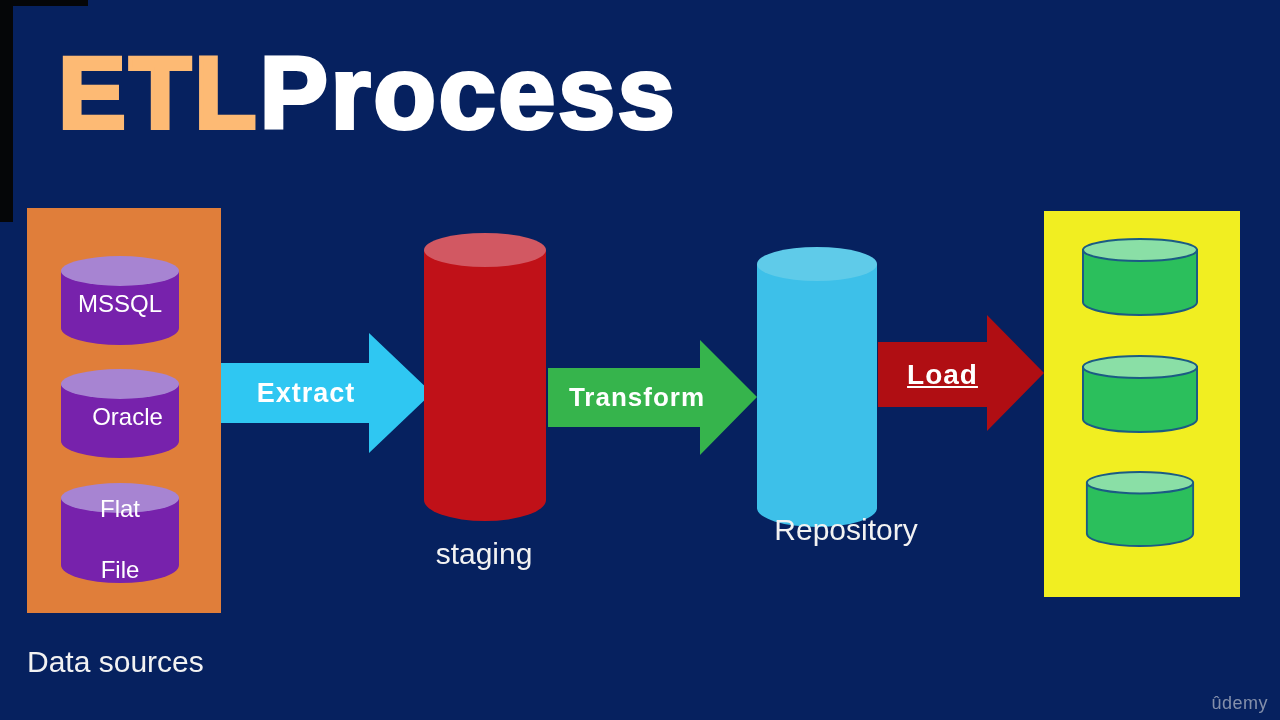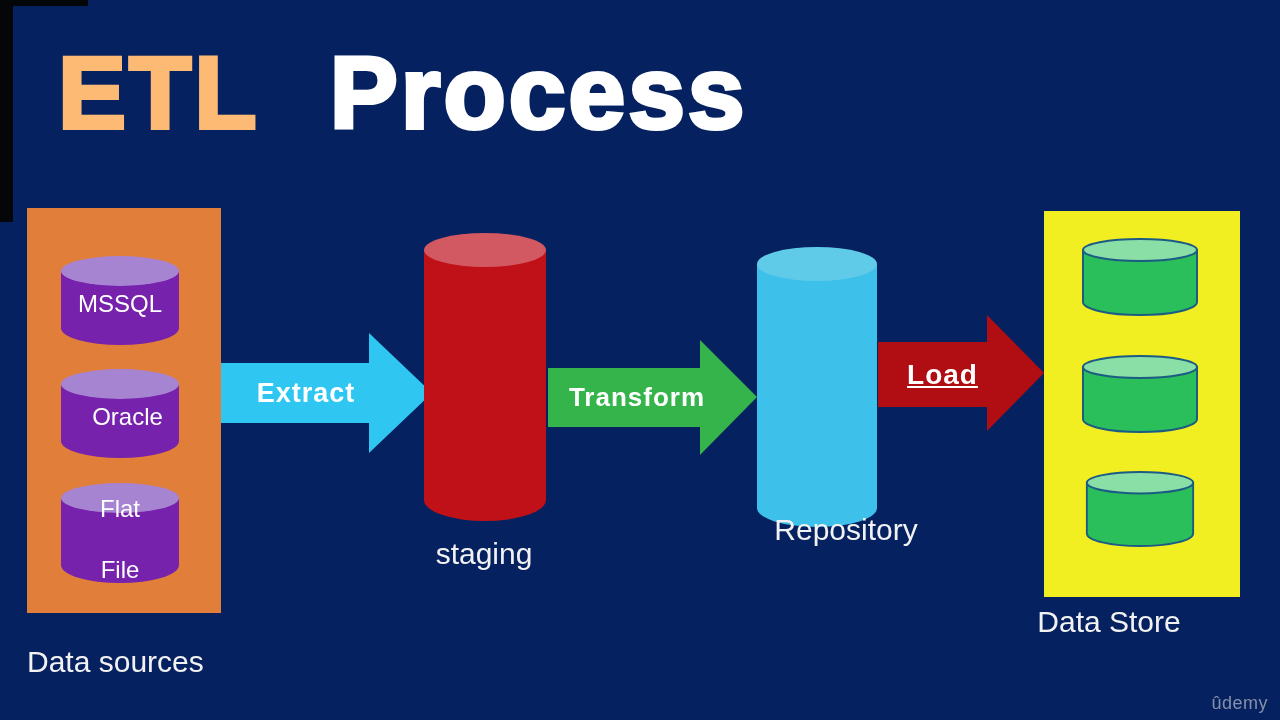--- a/index.html
+++ b/index.html
@@ -10,21 +10,21 @@
   .abs{position:absolute;}
 
   
   .left-strip{left:0;top:0;width:13px;height:222px;background:#050608;}
   .top-strip{left:0;top:0;width:88px;height:6px;background:#050608;}
 
   
   .title{left:58px;top:40px;font-size:102px;font-weight:bold;line-height:1.05;
          letter-spacing:3px;white-space:nowrap;}
   .title .w1{-webkit-text-stroke:4px currentColor;}
-  .title .w2{margin-left:70px;-webkit-text-stroke:4px currentColor;}
+  .title .w2{-webkit-text-stroke:4px currentColor;}
 
   
   .src-box{left:27px;top:208px;width:194px;height:405px;}
   .store-box{left:1044px;top:211px;width:196px;height:386px;}
 
   
   .cyl{display:block;}
   .cyl-mssql{left:61px;top:256px;}
   .cyl-oracle{left:61px;top:369px;}
   .cyl-flat{left:61px;top:483px;}
@@ -135,17 +135,16 @@
   </svg>
   <svg class="abs cyl cyl-g2" width="118" height="80" viewBox="0 0 118 80">
     <path d="M2,13 v52 a57,13 0 0 0 114,0 v-52 z" stroke-width="2" stroke="#1B5B84" fill="#2BBF5C"></path>
     <ellipse cx="59" cy="13" rx="57" ry="11" stroke-width="2" stroke="#1B5B84" fill="#8ADFA6"></ellipse>
   </svg>
   <svg class="abs cyl cyl-g3" width="110" height="78" viewBox="0 0 118 80" preserveAspectRatio="none">
     <path d="M2,13 v52 a57,13 0 0 0 114,0 v-52 z" stroke-width="2" stroke="#1B5B84" fill="#2BBF5C"></path>
     <ellipse cx="59" cy="13" rx="57" ry="11" stroke-width="2" stroke="#1B5B84" fill="#8ADFA6"></ellipse>
   </svg>
 
-  <div class="abs caption cap-store" style="color: rgb(242, 242, 242);">Data Store</div>
 
   <div class="abs watermark" style="color: rgb(154, 163, 184);">ûdemy</div>
 
 </div>
 
 </body></html>

